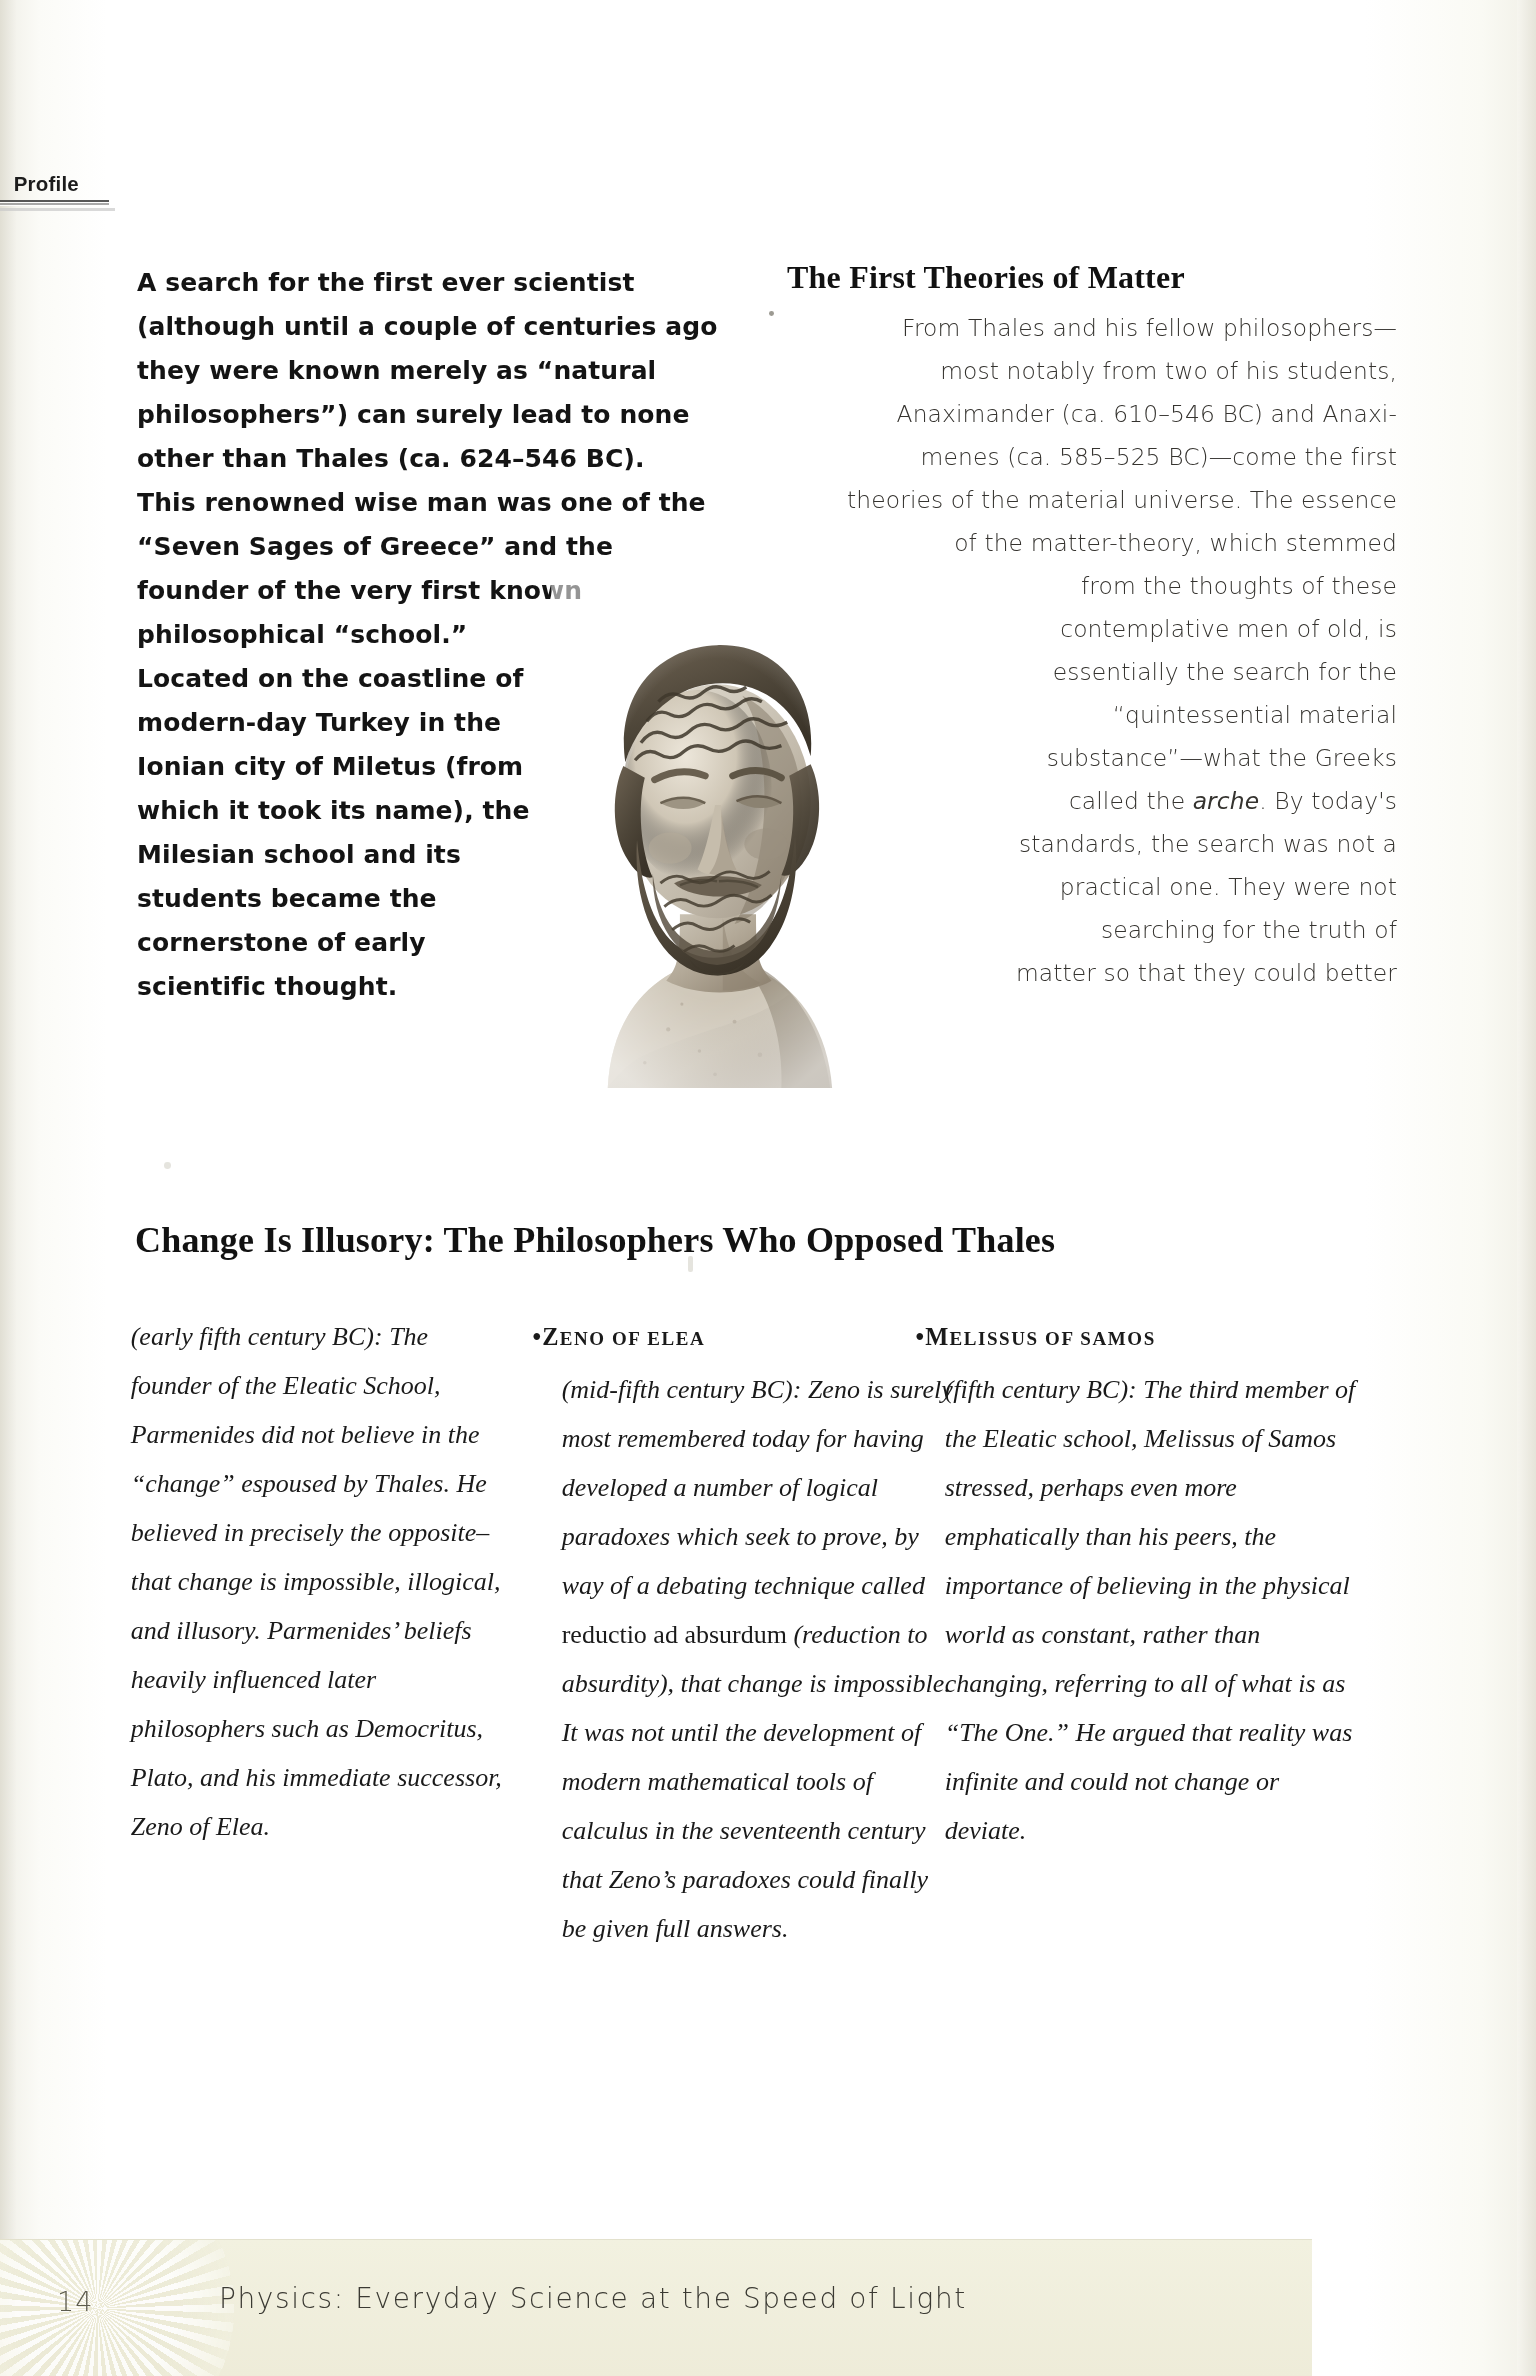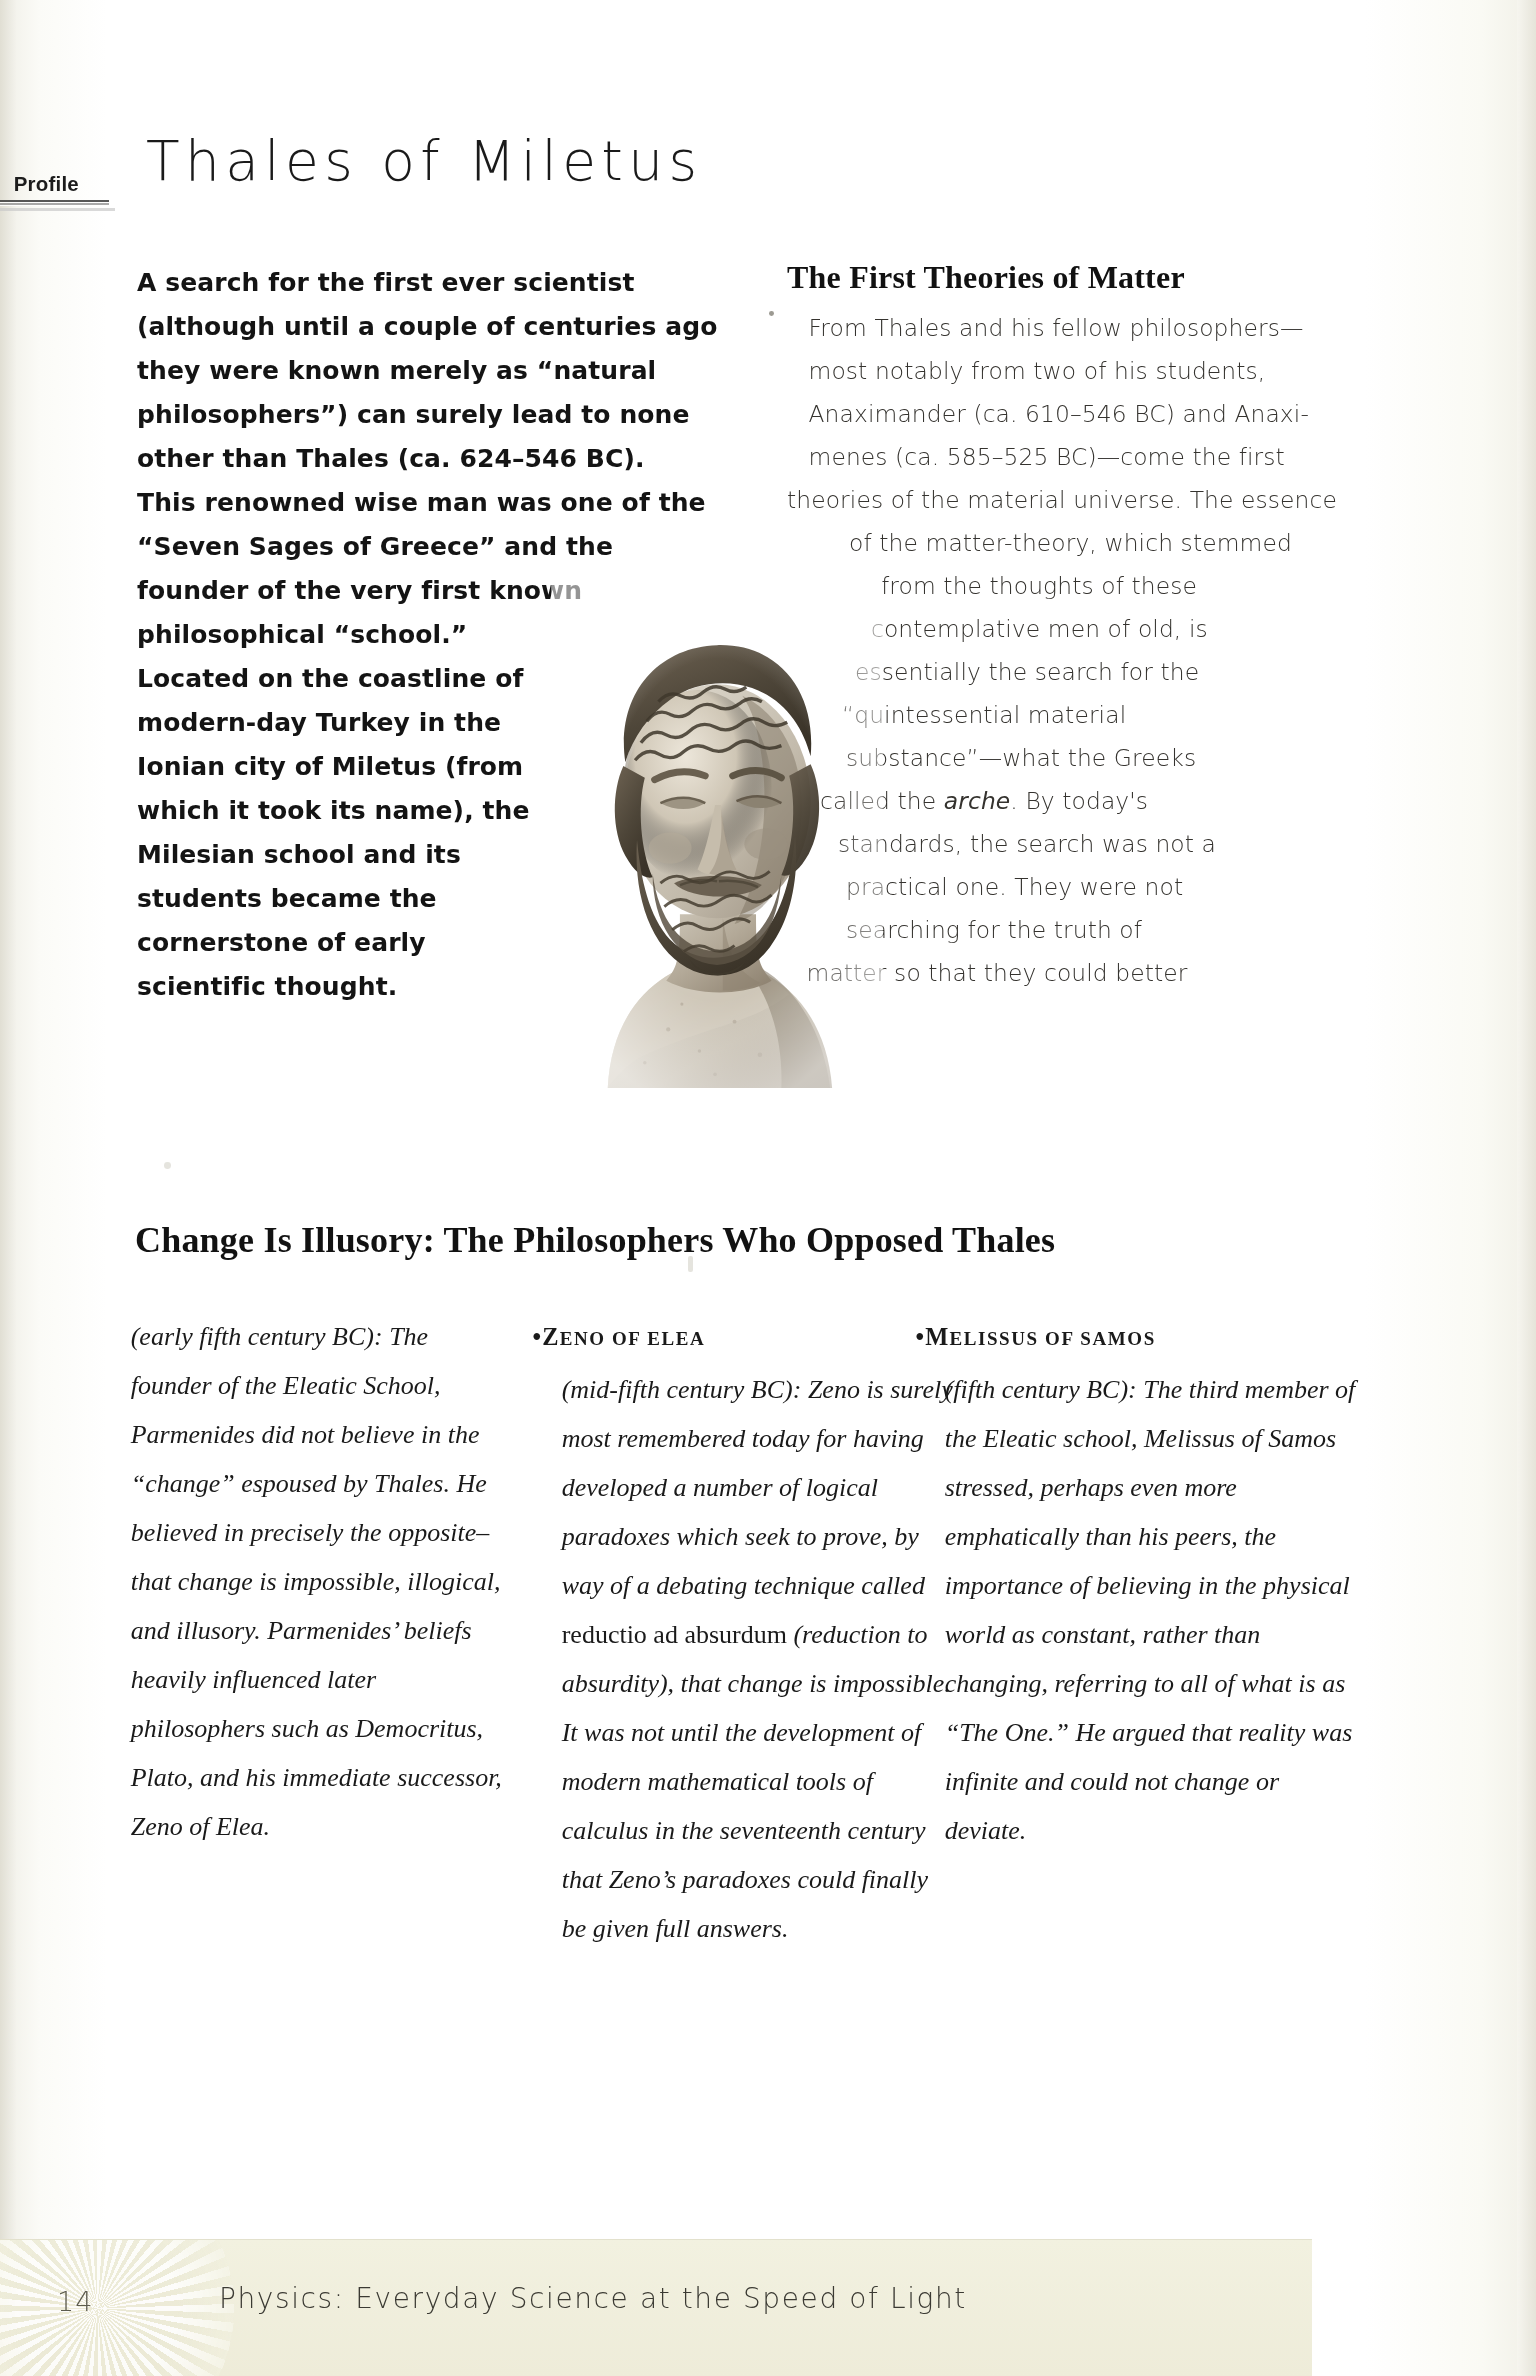--- a/index.html
+++ b/index.html
@@ -162,21 +162,20 @@
 <body>
 
 <div class="page">
 
   <div class="scan-edge-left"></div>
   <div class="scan-edge-right"></div>
 
   <div class="profile-rule"></div>
   <div class="profile-rule2"></div>
   <div class="profile-tab">Profile</div>
-  <div class="page-title">Thales of Miletus</div>
 
   <div class="col-left">
     <span class="line">A search for the first ever scientist</span>
     <span class="line">(although until a couple of centuries ago</span>
     <span class="line">they were known merely as “natural</span>
     <span class="line">philosophers”) can surely lead to none</span>
     <span class="line">other than Thales (ca. 624–546 BC).</span>
     <span class="line">This renowned wise man was one of the</span>
     <span class="line">“Seven Sages of Greece” and the</span>
     <span class="line">founder of the very first known</span>
@@ -186,21 +185,21 @@
     <span class="line">Ionian city of Miletus (from</span>
     <span class="line">which it took its name), the</span>
     <span class="line">Milesian school and its</span>
     <span class="line">students became the</span>
     <span class="line">cornerstone of early</span>
     <span class="line">scientific thought.</span>
   </div>
 
   <div class="col-right">
     <div class="rh">The First Theories of Matter</div>
-    <div class="rbody" style="position:relative;">
+    <div class="rbody" style="position:relative;text-align:right;">
       <span class="bullet-dot"></span>
       <span class="line r-ind1">From Thales and his fellow philosophers—</span>
       <span class="line r-ind1">most notably from two of his students,</span>
       <span class="line r-ind1">Anaximander (ca. 610–546 BC) and Anaxi-</span>
       <span class="line r-ind1">menes (ca. 585–525 BC)—come the first</span>
       <span class="line">theories of the material universe. The essence</span>
       <span class="line r-ind2">of the matter-theory, which stemmed</span>
       <span class="line r-ind3">from the thoughts of these</span>
       <span class="line r-ind10">contemplative men of old, is</span>
       <span class="line r-ind11">essentially the search for the</span>

